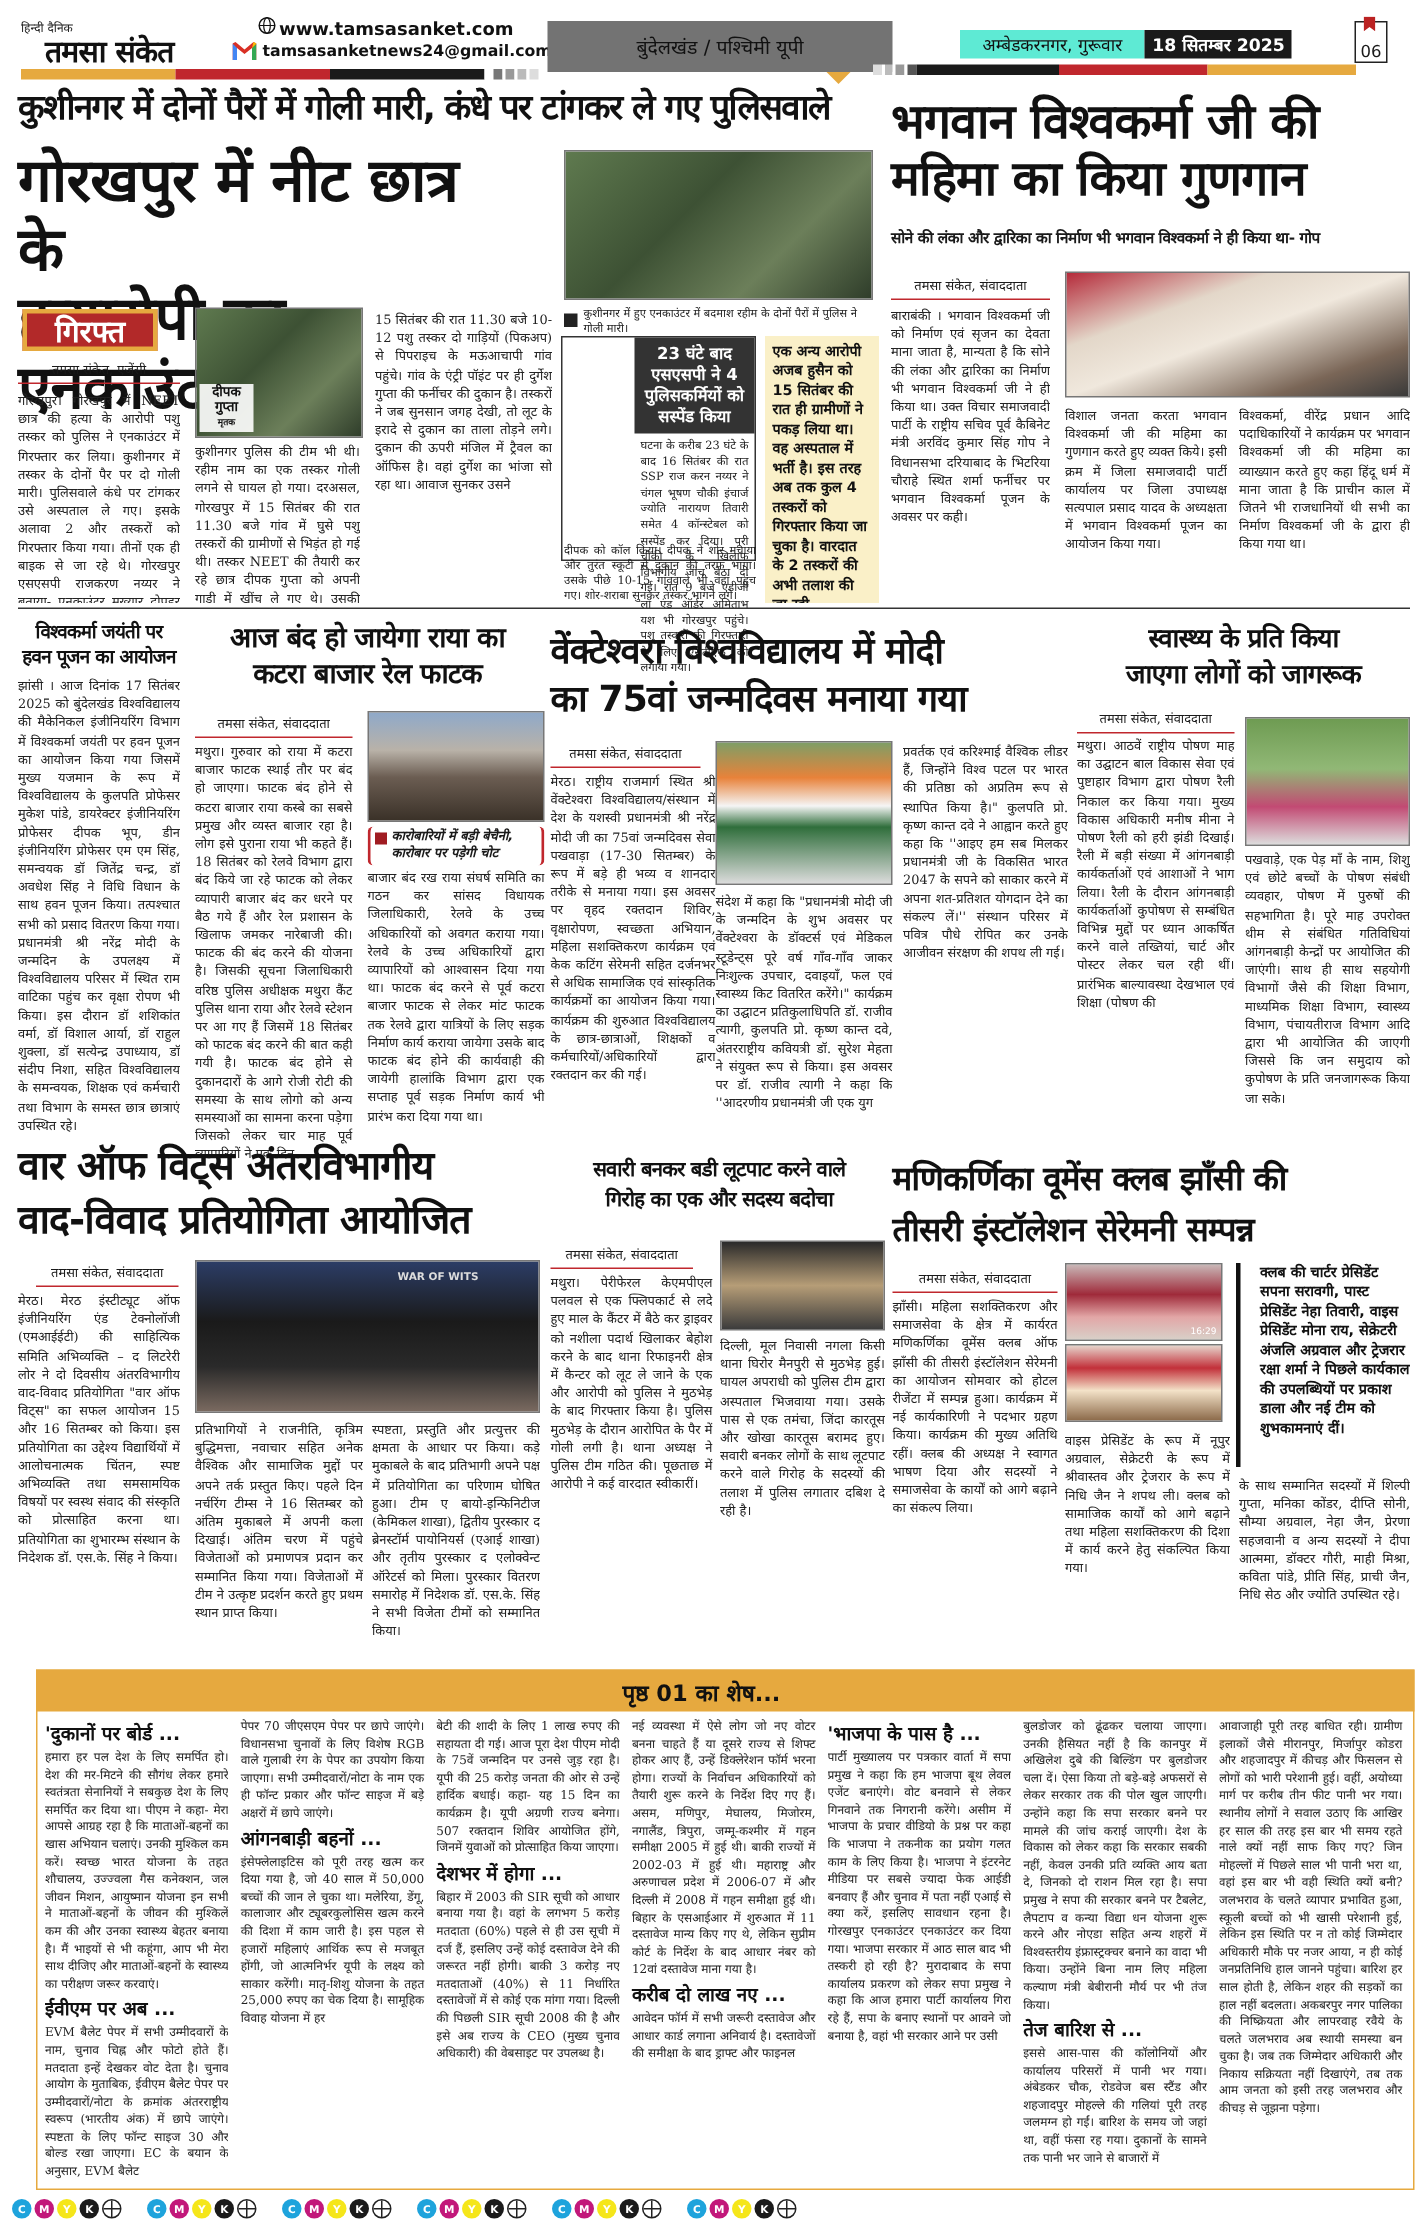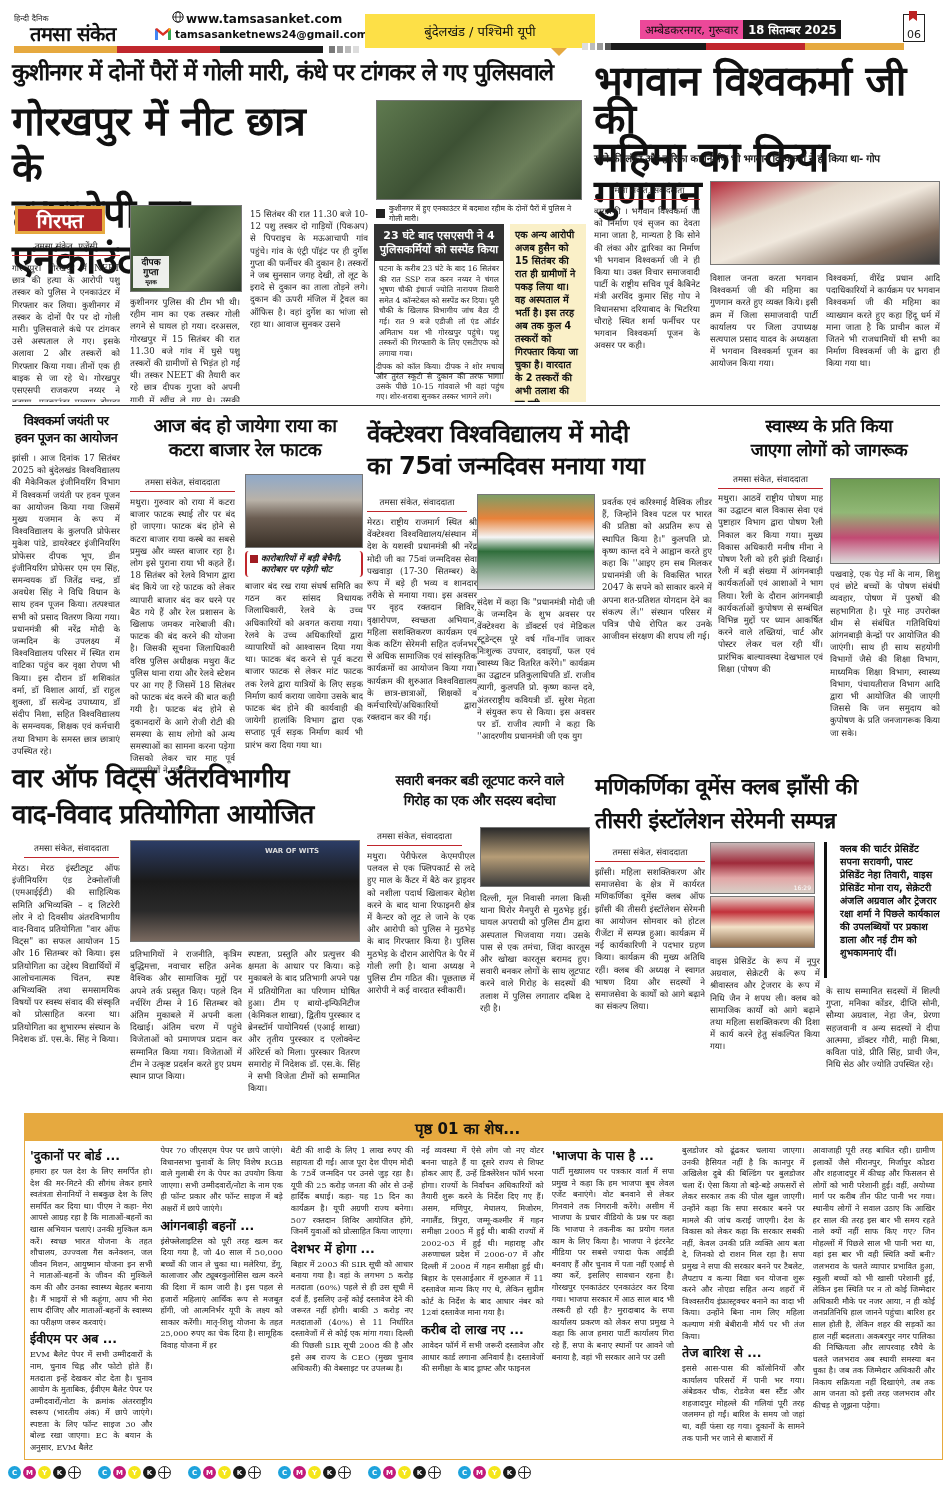--- a/index.html
+++ b/index.html
@@ -8,24 +8,24 @@
   .abs { position: absolute; }
   .masthead { left: 0; top: 0; width: 945px; height: 55px; }
   .brand-small { left: 14px; top: 12px; font-size: 8px; color: #222; }
   .brand-name { left: 30px; top: 20px; font-size: 20px; font-weight: 900; color: #111; letter-spacing: -0.5px; }
   .brand-mail-icon { left: 155px; top: 28px; width: 16px; height: 12px; }
   .site-url { left: 175px; top: 12px; font-size: 12px; font-weight: bold; color: #111; }
   .site-email { left: 175px; top: 28px; font-size: 10.5px; font-weight: bold; color: #111; }
   .bar-left { left: 14px; top: 46px; height: 7px; width: 345px; display: flex; }
   .bar-right { left: 582px; top: 43px; height: 7px; width: 322px; display: flex; }
   .bar-seg { height: 100%; }
-  .section-tab { left: 365px; top: 14px; width: 230px; height: 34px; background: #fde047; display: flex; align-items: center; justify-content: center; font-size: 13px; color: #111; }
+  .section-tab { left: 365px; top: 14px; width: 230px; height: 34px; background: #737373; display: flex; align-items: center; justify-content: center; font-size: 13px; color: #111; }
   .section-tab:after { content: ""; position: absolute; bottom: -8px; right: 28px; border-left: 8px solid transparent; border-right: 8px solid transparent; border-top: 8px solid #e6a93f; }
   .dateline { left: 640px; top: 20px; display: flex; font-size: 11.5px; }
-  .city-day { background: #ec4899; padding: 2px 5px; color: #111; }
+  .city-day { background: #5eead4; padding: 2px 15px; color: #111; }
   .date { background: #1a1a1a; color: #fff; padding: 2px 5px; font-weight: bold; }
   .page-no { left: 903px; top: 14px; width: 22px; height: 28px; border: 1.5px solid #222; font-size: 11px; display: flex; align-items: flex-end; justify-content: center; padding-bottom: 0; }
   .page-no .flag { position: absolute; top: -4px; left: 5px; width: 8px; height: 10px; background: #b22; clip-path: polygon(0 0,100% 0,100% 100%,50% 70%,0 100%); }
 
   .hl { font-weight: 900; color: #111; line-height: 1.05; letter-spacing: -0.5px; font-family: "DejaVu Sans", sans-serif; }
   .body-text { font-size: 8.6px; line-height: 12.2px; color: #222; text-align: justify; font-family: "DejaVu Serif", serif; }
   .byline { font-size: 8.6px; text-align: center; padding-bottom: 3px; border-bottom: 1.5px solid #c0272d; font-family: "DejaVu Serif", serif; }
   .photo { background: linear-gradient(135deg, #5f7a4f 0%, #3d5134 40%, #6c7f5a 70%, #2f3d2a 100%); border: 1px solid #777; }
   .photo-event { background: linear-gradient(160deg, #b52a3a 0%, #e3d7c9 30%, #f0e8dd 50%, #7a6657 80%, #3a3a3a 100%); }
   .photo-road { background: linear-gradient(180deg, #8fa9c9 0%, #b9b2a8 35%, #6b5d52 60%, #3a3128 100%); }
@@ -128,31 +128,31 @@
 <div class="abs photo" style="left:130px;top:205px;width:112px;height:87px;">
   <div class="name-tag abs" style="left:2px;bottom:3px;width:36px;padding:1px 0;">
     <div>दीपक</div>
     <div>गुप्ता</div>
     <div style="font-size:6px;">मृतक</div>
   </div>
 </div>
 <div class="abs body-text" style="left:130px;top:296px;width:110px;height:106px;overflow:hidden;">कुशीनगर पुलिस की टीम भी थी। रहीम नाम का एक तस्कर गोली लगने से घायल हो गया। दरअसल, गोरखपुर में 15 सितंबर की रात 11.30 बजे गांव में घुसे पशु तस्करों की ग्रामीणों से भिड़ंत हो गई थी। तस्कर NEET की तैयारी कर रहे छात्र दीपक गुप्ता को अपनी गाड़ी में खींच ले गए थे। उसकी पिटाई-पीटकर हत्या कर दी थी। इसके बाद लाश को घर से 4 किमी दूर फेंक दिया था। घटना के 3 दिन बाद पुलिस ने मुठभेड़ में आरोपी को गिरफ्तार किया।</div>
 <div class="abs body-text" style="left:250px;top:208px;width:118px;height:194px;overflow:hidden;">15 सितंबर की रात 11.30 बजे 10-12 पशु तस्कर दो गाड़ियों (पिकअप) से पिपराइच के मऊआचापी गांव पहुंचे। गांव के एंट्री पॉइंट पर ही दुर्गेश गुप्ता की फर्नीचर की दुकान है। तस्करों ने जब सुनसान जगह देखी, तो लूट के इरादे से दुकान का ताला तोड़ने लगे। दुकान की ऊपरी मंजिल में ट्रैवल का ऑफिस है। वहां दुर्गेश का भांजा सो रहा था। आवाज सुनकर उसने</div>
 
-<div class="abs" style="left:374px;top:224px;width:130px;height:150px;border:1px solid #333;">
+<div class="abs" style="left:374px;top:224px;width:130px;height:150px;border:1px solid #333;padding-left:48px;">
   <div class="boxed-dark" style="font-size:11px;line-height:14px;padding:4px 2px;">
     <div>23 घंटे बाद एसएसपी ने 4</div>
     <div>पुलिसकर्मियों को सस्पेंड किया</div>
   </div>
   <div class="body-text" style="padding:3px 4px;font-size:7.6px;line-height:10.6px;">घटना के करीब 23 घंटे के बाद 16 सितंबर की रात SSP राज करन नय्यर ने चंगल भूषण चौकी इंचार्ज ज्योति नारायण तिवारी समेत 4 कॉन्स्टेबल को सस्पेंड कर दिया। पूरी चौकी के खिलाफ विभागीय जांच बैठा दी गई। रात 9 बजे एडीजी लॉ एंड ऑर्डर अमिताभ यश भी गोरखपुर पहुंचे। पशु तस्करों की गिरफ्तारी के लिए एसटीएफ को लगाया गया।</div>
 </div>
 <div class="abs body-text" style="left:376px;top:362px;width:128px;height:40px;overflow:hidden;font-size:7.6px;line-height:10px;">दीपक को कॉल किया। दीपक ने शोर मचाया और तुरंत स्कूटी से दुकान की तरफ भागा। उसके पीछे 10-15 गांववाले भी वहां पहुंच गए। शोर-शराबा सुनकर तस्कर भागने लगे।</div>
 <div class="abs pullquote" style="left:510px;top:224px;width:76px;height:178px;font-size:9.6px;line-height:13px;overflow:hidden;">एक अन्य आरोपी अजब हुसैन को 15 सितंबर की रात ही ग्रामीणों ने पकड़ लिया था। वह अस्पताल में भर्ती है। इस तरह अब तक कुल 4 तस्करों को गिरफ्तार किया जा चुका है। वारदात के 2 तस्करों की अभी तलाश की जा रही</div>
 
-<div class="abs hl" style="left:594px;top:62px;width:345px;font-size:41px;line-height:38px;">
+<div class="abs hl" style="left:594px;top:62px;width:345px;font-size:32px;line-height:38px;">
   <div>भगवान विश्वकर्मा जी की</div>
   <div>महिमा का किया गुणगान</div>
 </div>
 <div class="abs" style="left:594px;top:151px;width:345px;font-size:10.2px;font-weight:bold;white-space:nowrap;letter-spacing:-0.3px;">सोने की लंका और द्वारिका का निर्माण भी भगवान विश्वकर्मा ने ही किया था- गोप</div>
 <div class="abs byline" style="left:594px;top:184px;width:106px;">तमसा संकेत, संवाददाता</div>
 <div class="abs body-text" style="left:594px;top:205px;width:106px;height:198px;overflow:hidden;">बाराबंकी । भगवान विश्वकर्मा जी को निर्माण एवं सृजन का देवता माना जाता है, मान्यता है कि सोने की लंका और द्वारिका का निर्माण भी भगवान विश्वकर्मा जी ने ही किया था। उक्त विचार समाजवादी पार्टी के राष्ट्रीय सचिव पूर्व कैबिनेट मंत्री अरविंद कुमार सिंह गोप ने विधानसभा दरियाबाद के भिटरिया चौराहे स्थित शर्मा फर्नीचर पर भगवान विश्वकर्मा पूजन के अवसर पर कही।</div>
 <div class="abs photo photo-event" style="left:710px;top:181px;width:230px;height:84px;"></div>
 <div class="abs body-text" style="left:710px;top:272px;width:108px;height:131px;overflow:hidden;">विशाल जनता करता भगवान विश्वकर्मा जी की महिमा का गुणगान करते हुए व्यक्त किये। इसी क्रम में जिला समाजवादी पार्टी कार्यालय पर जिला उपाध्यक्ष सत्यपाल प्रसाद यादव के अध्यक्षता में भगवान विश्वकर्मा पूजन का आयोजन किया गया।</div>
 <div class="abs body-text" style="left:826px;top:272px;width:114px;height:131px;overflow:hidden;">विश्वकर्मा, वीरेंद्र प्रधान आदि पदाधिकारियों ने कार्यक्रम पर भगवान विश्वकर्मा जी की महिमा का व्याख्यान करते हुए कहा हिंदू धर्म में माना जाता है कि प्राचीन काल में जितने भी राजधानियों थी सभी का निर्माण विश्वकर्मा जी के द्वारा ही किया गया था।</div>
 

